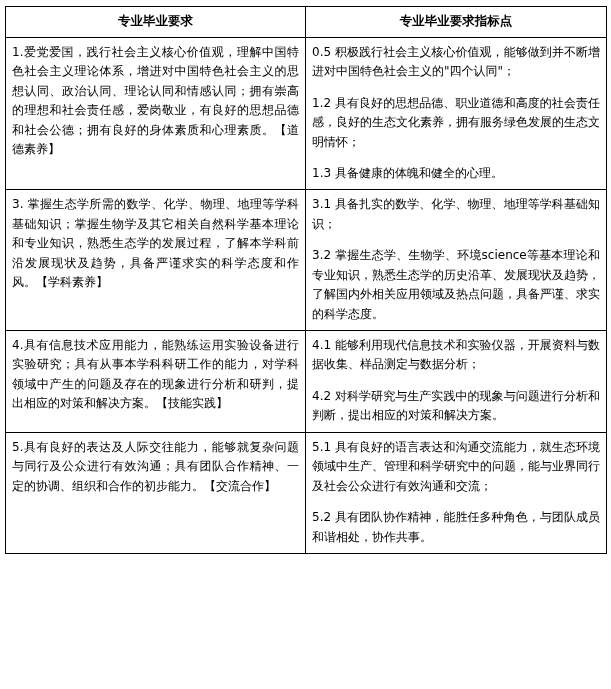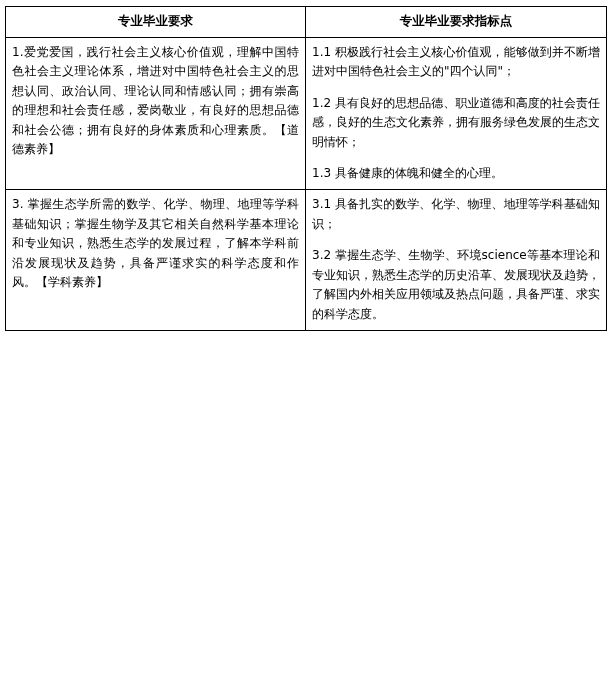--- a/index.html
+++ b/index.html
@@ -68,29 +68,47 @@
         <th>专业毕业要求</th>
         <th>专业毕业要求指标点</th>
       </tr>
     </thead>
     <tbody>
       <tr>
         <td>
           <p class="cell-p">1.爱党爱国，践行社会主义核心价值观，理解中国特色社会主义理论体系，增进对中国特色社会主义的思想认同、政治认同、理论认同和情感认同；拥有崇高的理想和社会责任感，爱岗敬业，有良好的思想品德和社会公德；拥有良好的身体素质和心理素质。【道德素养】</p>
         </td>
         <td>
-          <p class="cell-p">1.1 积极践行社会主义核心价值观，能够做到并不断增进对中国特色社会主义的"四个认同"；</p>
+          <p class="cell-p">0.5 积极践行社会主义核心价值观，能够做到并不断增进对中国特色社会主义的"四个认同"；</p>
           <p class="cell-p">1.2 具有良好的思想品德、职业道德和高度的社会责任感，良好的生态文化素养，拥有服务绿色发展的生态文明情怀；</p>
           <p class="cell-p">1.3 具备健康的体魄和健全的心理。</p>
         </td>
       </tr>
       <tr>
         <td>
           <p class="cell-p">3. 掌握生态学所需的数学、化学、物理、地理等学科基础知识；掌握生物学及其它相关自然科学基本理论和专业知识，熟悉生态学的发展过程，了解本学科前沿发展现状及趋势，具备严谨求实的科学态度和作风。【学科素养】</p>
         </td>
         <td>
           <p class="cell-p">3.1 具备扎实的数学、化学、物理、地理等学科基础知识；</p>
           <p class="cell-p">3.2 掌握生态学、生物学、环境science等基本理论和专业知识，熟悉生态学的历史沿革、发展现状及趋势，了解国内外相关应用领域及热点问题，具备严谨、求实的科学态度。</p>
         </td>
       </tr>
+      <tr>
+        <td>
+          <p class="cell-p">4.具有信息技术应用能力，能熟练运用实验设备进行实验研究；具有从事本学科科研工作的能力，对学科领域中产生的问题及存在的现象进行分析和研判，提出相应的对策和解决方案。【技能实践】</p>
+        </td>
+        <td>
+          <p class="cell-p">4.1 能够利用现代信息技术和实验仪器，开展资料与数据收集、样品测定与数据分析；</p>
+          <p class="cell-p">4.2 对科学研究与生产实践中的现象与问题进行分析和判断，提出相应的对策和解决方案。</p>
+        </td>
+      </tr>
+      <tr>
+        <td>
+          <p class="cell-p">5.具有良好的表达及人际交往能力，能够就复杂问题与同行及公众进行有效沟通；具有团队合作精神、一定的协调、组织和合作的初步能力。【交流合作】</p>
+        </td>
+        <td>
+          <p class="cell-p">5.1 具有良好的语言表达和沟通交流能力，就生态环境领域中生产、管理和科学研究中的问题，能与业界同行及社会公众进行有效沟通和交流；</p>
+          <p class="cell-p">5.2 具有团队协作精神，能胜任多种角色，与团队成员和谐相处，协作共事。</p>
+        </td>
+      </tr>
     </tbody>
   </table>
 </div>
 
 </body></html>

